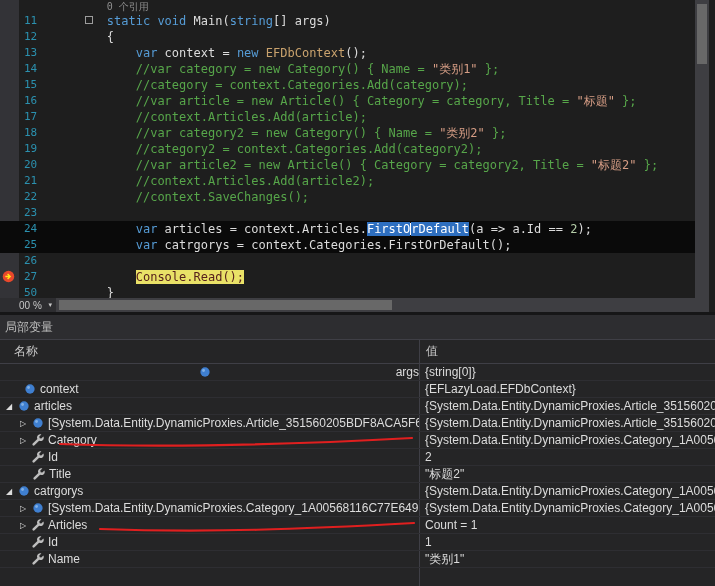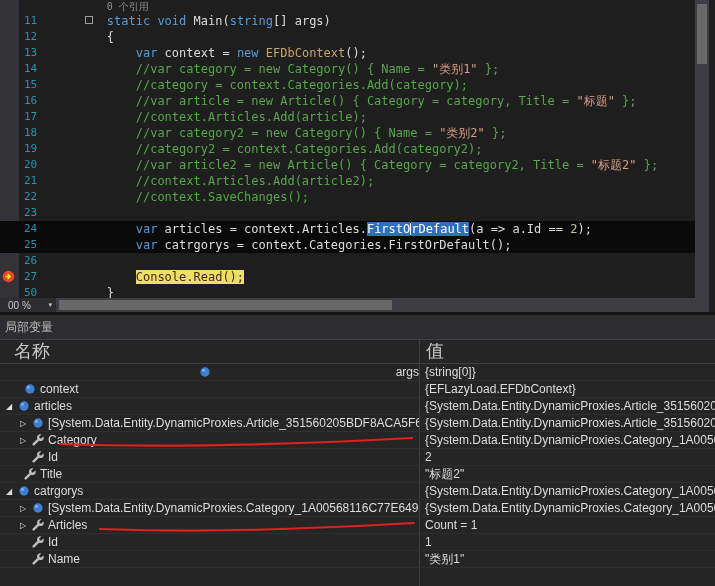--- a/index.html
+++ b/index.html
@@ -26,30 +26,30 @@
   .tk-n{color:var(--number)}
   .tk-lens{color:var(--codelens);font-size:10px}
   .tk-sel{background:var(--selection-bg);color:var(--selection-fg)}
   .tk-hl{background:var(--current-bg);color:var(--current-fg)}
   .tk-caret{display:inline-block;width:0;border-left:1px solid #ffffff;height:12px;vertical-align:-2px;background:var(--selection-bg)}
   .outline-box{position:absolute;left:36px;top:3px;width:8px;height:8px;border:1px solid #9d9d9d;background:var(--editor-bg)}
 
   .vscroll{position:absolute;right:0;top:0;width:14px;height:298px;background:var(--scroll-track)}
   .vthumb{position:absolute;left:2px;top:4px;width:10px;height:60px;background:var(--scroll-thumb)}
   .editor-bottom{position:absolute;left:0;right:0;bottom:0;height:14px;display:flex;background:var(--scroll-track)}
-  .zoom{width:56px;flex:none;background:#2d2d30;color:#c8c8c8;font-size:10px;display:flex;align-items:center;padding-left:8px;justify-content:space-between}
+  .zoom{width:56px;flex:none;background:#2d2d30;color:#c8c8c8;font-size:10px;display:flex;align-items:center;padding-left:19px;justify-content:space-between}
   .zoom .chev{font-size:7px;color:#c8c8c8;padding-right:4px}
   .hscroll{flex:1;position:relative;background:var(--scroll-track)}
   .hthumb{position:absolute;left:3px;top:2px;height:10px;width:333px;background:var(--scroll-thumb)}
 
   
   .splitter{height:3px;background:#161617}
   .locals{height:271px;background:var(--panel-bg);display:flex;flex-direction:column}
   .locals-title{height:24px;line-height:24px;padding-left:5px;font-size:12px;color:#bebebe;background:var(--panel-title-bg)}
-  .grid-header{display:flex;height:25px;line-height:23px;font-size:18px;color:var(--header-fg);
+  .grid-header{display:flex;height:25px;line-height:23px;font-size:12px;color:var(--header-fg);
                border-top:1px solid var(--grid-line);border-bottom:1px solid var(--grid-line);background:var(--panel-bg)}
   .gh-name{width:420px;flex:none;padding-left:14px;border-right:1px solid var(--grid-line)}
   .gh-value{flex:1;padding-left:6px}
   .lrows{flex:none;display:flex;flex-direction:column}
   .lrow{display:flex;height:17px;flex:none;position:relative;font-size:12px;border-bottom:1px solid #2e2e32;background:var(--panel-bg)}
   .lr-name{width:420px;flex:none;display:flex;align-items:center;white-space:nowrap;overflow:hidden;
            border-right:1px solid var(--grid-line);color:var(--value-fg)}
   .lr-value{flex:1;white-space:nowrap;overflow:hidden;padding-left:5px;line-height:16px;color:var(--value-fg)}
   .expander{width:14px;flex:none;text-align:center;font-size:8px;color:#dcdcdc}
   .vicon{width:16px;flex:none;display:flex;align-items:center;justify-content:center}
@@ -262,21 +262,21 @@
           <span class="vicon">
             <svg width="12" height="12" viewBox="0 0 15 15">
               <path fill="#bdbdbd" d="M14.2 3.1 11.6 5.7 9.6 5.2 9.1 3.2 11.7 0.6C10.9 0.3 10 0.2 9.1 0.5 7 1.1 5.8 3.3 6.4 5.4 6.5 5.7 6.6 6 6.7 6.2L0.9 12C0.3 12.6 0.3 13.6 0.9 14.2 1.5 14.8 2.5 14.8 3.1 14.2L8.9 8.4C9.1 8.5 9.4 8.6 9.7 8.7 11.8 9.3 14 8 14.6 5.9 14.8 5 14.8 4 14.2 3.1Z"></path>
             </svg>
           </span>
           <span class="lname">Id</span>
         </div>
         <div class="lr-value">2</div>
       </div>
       <div class="lrow">
-        <div class="lr-name" style="padding-left: 8px;">
+        <div class="lr-name" style="padding-left: 17px;">
           <span class="expander"></span>
           <span class="vicon">
             <svg width="12" height="12" viewBox="0 0 15 15">
               <path fill="#bdbdbd" d="M14.2 3.1 11.6 5.7 9.6 5.2 9.1 3.2 11.7 0.6C10.9 0.3 10 0.2 9.1 0.5 7 1.1 5.8 3.3 6.4 5.4 6.5 5.7 6.6 6 6.7 6.2L0.9 12C0.3 12.6 0.3 13.6 0.9 14.2 1.5 14.8 2.5 14.8 3.1 14.2L8.9 8.4C9.1 8.5 9.4 8.6 9.7 8.7 11.8 9.3 14 8 14.6 5.9 14.8 5 14.8 4 14.2 3.1Z"></path>
             </svg>
           </span>
           <span class="lname">Title</span>
         </div>
         <div class="lr-value">"标题2"</div>
       </div>

